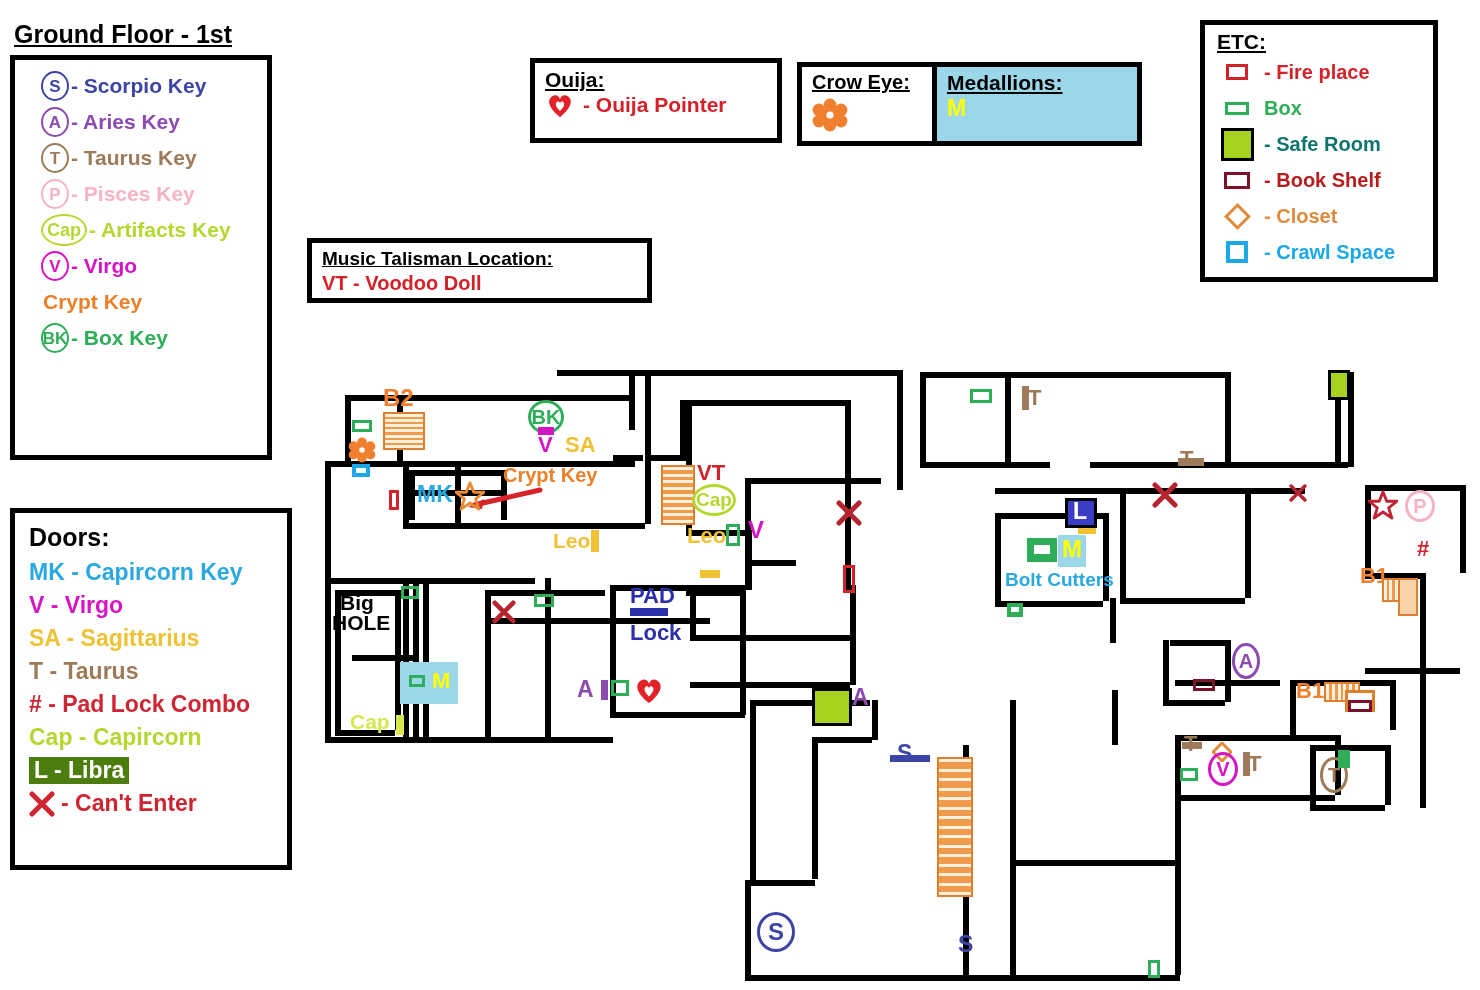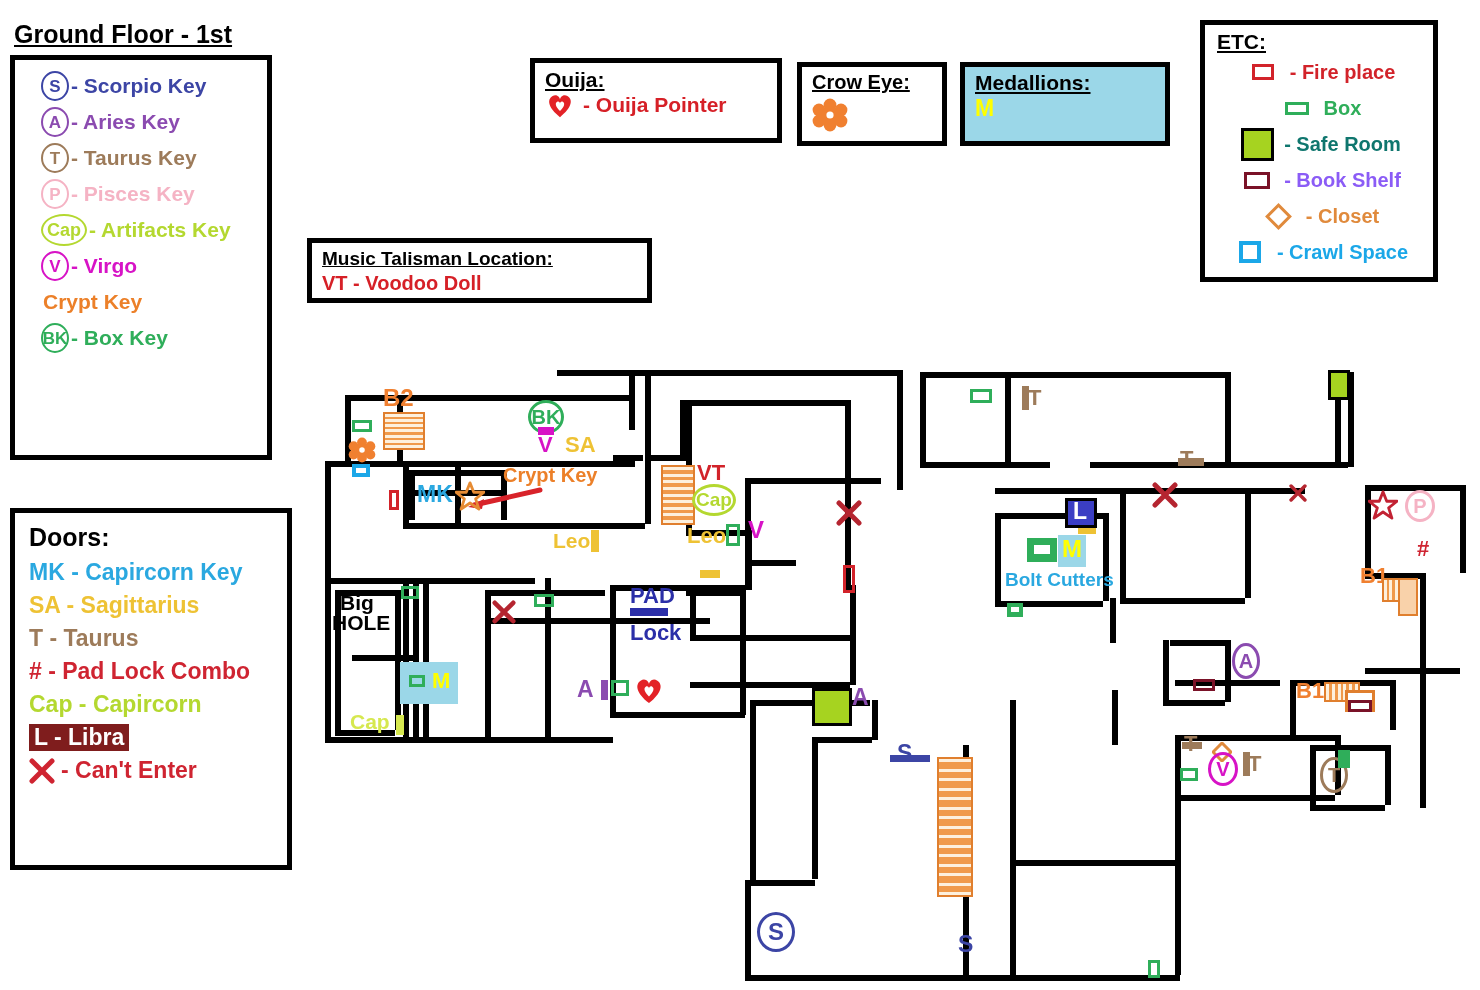--- a/index.html
+++ b/index.html
@@ -59,21 +59,21 @@
     width: 46px; height: 32px;
     border: 2.5px solid currentColor;
     border-radius: 50%;
     font-size: 18px;
   }
 
   
   #doors-box { left: 10px; top: 508px; width: 282px; height: 362px; padding: 10px 14px; }
   #doors-heading { font-size: 25px; font-weight: bold; color:#000; margin-bottom: 4px; }
   .door-row { font-size: 23px; font-weight: bold; height: 33px; display:flex; align-items:center; }
-  .door-highlight { background:#7f1d1d; color:#ffffff; padding: 0px 5px; display:inline-block; }
+  .door-highlight { background:#4d7c0f; color:#ffffff; padding: 0px 5px; display:inline-block; }
 
   
   #artifacts-box { left: 307px; top: 58px; width: 205px; height: 140px; padding: 6px 10px; }
   #artifacts-box .legend-title { font-size: 22px; }
   .artifact-row { display:flex; align-items:center; height: 42px; }
   .artifact-label { font-size: 22px; font-weight: bold; margin-left: 8px; }
 
   
   #voodoo-box { left: 307px; top: 238px; width: 345px; height: 65px; padding: 5px 10px; }
   #voodoo-box .legend-title { font-size: 19px; }
@@ -82,28 +82,28 @@
   
   #ouija-box { left: 530px; top: 58px; width: 252px; height: 85px; padding: 5px 10px; }
   #ouija-box .legend-title { font-size: 21px; }
   #ouija-line { display:flex; align-items:center; font-size: 21px; font-weight: bold; color:#d62027; }
 
   
   #crow-box { left: 797px; top: 62px; width: 150px; height: 84px; padding: 4px 10px; }
   #crow-box .legend-title { font-size: 20px; }
 
   
-  #medallion-box { left: 960px; top: 62px; width: 210px; height: 84px; padding: 4px 10px; background: #9bd7e8; }
+  #medallion-box { left: 932px; top: 62px; width: 210px; height: 84px; padding: 4px 10px; background: #9bd7e8; }
   #medallion-box .legend-title { font-size: 21px; }
   #medallion-letter { font-size: 23px; font-weight: bold; color:#ffff00; }
 
   
   #etc-box { left: 1200px; top: 20px; width: 238px; height: 262px; padding: 5px 12px; }
   #etc-box .legend-title { font-size: 21px; }
-  .etc-row { display:flex; align-items:center; height: 36px; justify-content: center; }
+  .etc-row { display:flex; align-items:center; height: 36px; }
   .etc-label { font-size: 20px; font-weight: bold; margin-left: 7px; }
 
   
   .icon-fireplace { width: 22px; height: 16px; border: 3px solid #d2232a; }
   .icon-box { width: 24px; height: 13px; border: 3px solid #2fae5a; }
   .icon-safe { width: 33px; height: 33px; background:#a6d320; border: 3px solid #000; }
   .icon-bookshelf { width: 26px; height: 17px; border: 3px solid #7a1228; }
   .icon-closet { width: 19px; height: 19px; border: 3px solid #e08a3c; transform: rotate(45deg); }
   .icon-crawl { width: 22px; height: 22px; border: 4px solid #1ba7e8; }
 
@@ -178,20 +178,23 @@
           <span class="key-label" style="color:#2fae5a">- Box Key</span>
         </div>
       </div>
   </div>
 
   <div class="legend-box" id="doors-box">
     <div id="doors-heading">Doors:</div>
     <div id="doors-rows">
         <div class="door-row">
           <span style="color:#2aa8e0">MK - Capircorn Key</span>
+        </div>
+        <div class="door-row">
+          <span style="color:#d713c6">V - Virgo</span>
         </div>
         <div class="door-row">
           <span style="color:#eec234">SA - Sagittarius</span>
         </div>
         <div class="door-row">
           <span style="color:#9d7b5a">T - Taurus</span>
         </div>
         <div class="door-row">
           <span style="color:#cf2431"># - Pad Lock Combo</span>
         </div>
@@ -272,21 +275,21 @@
         <div class="etc-row">
           <span style="width:40px;display:inline-flex;justify-content:center;align-items:center;">
             <span class="icon-safe"></span>
           </span>
           <span class="etc-label" style="color:#0f766e">- Safe Room</span>
         </div>
         <div class="etc-row">
           <span style="width:40px;display:inline-flex;justify-content:center;align-items:center;">
             <span class="icon-bookshelf"></span>
           </span>
-          <span class="etc-label" style="color:#8b5cf6">- Book Shelf</span>
+          <span class="etc-label" style="color:#b91c1c">- Book Shelf</span>
         </div>
         <div class="etc-row">
           <span style="width:40px;display:inline-flex;justify-content:center;align-items:center;">
             <span class="icon-closet"></span>
           </span>
           <span class="etc-label" style="color:#e08a3c">- Closet</span>
         </div>
         <div class="etc-row">
           <span style="width:40px;display:inline-flex;justify-content:center;align-items:center;">
             <span class="icon-crawl"></span>

